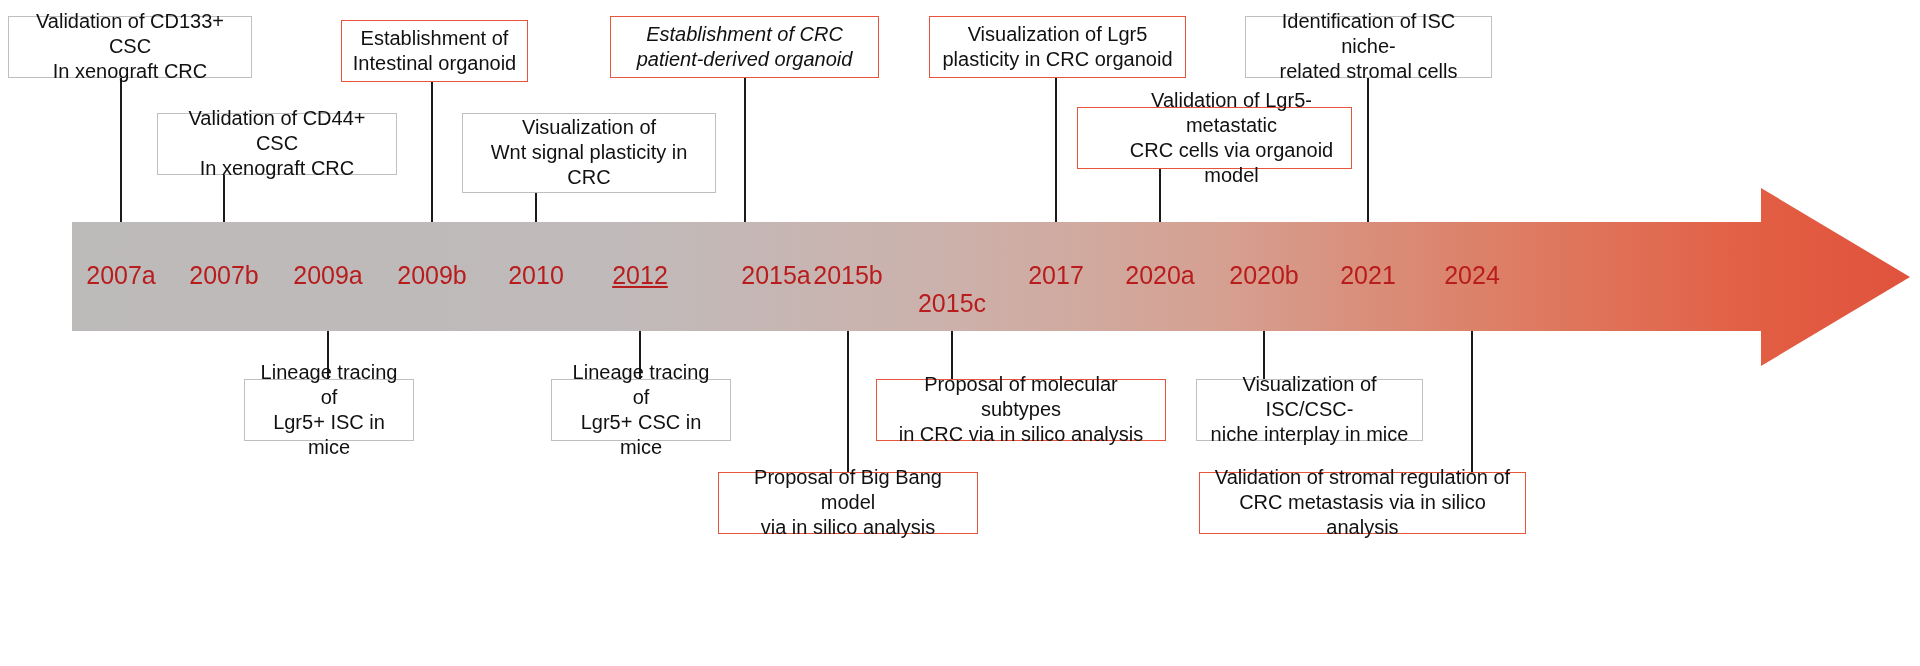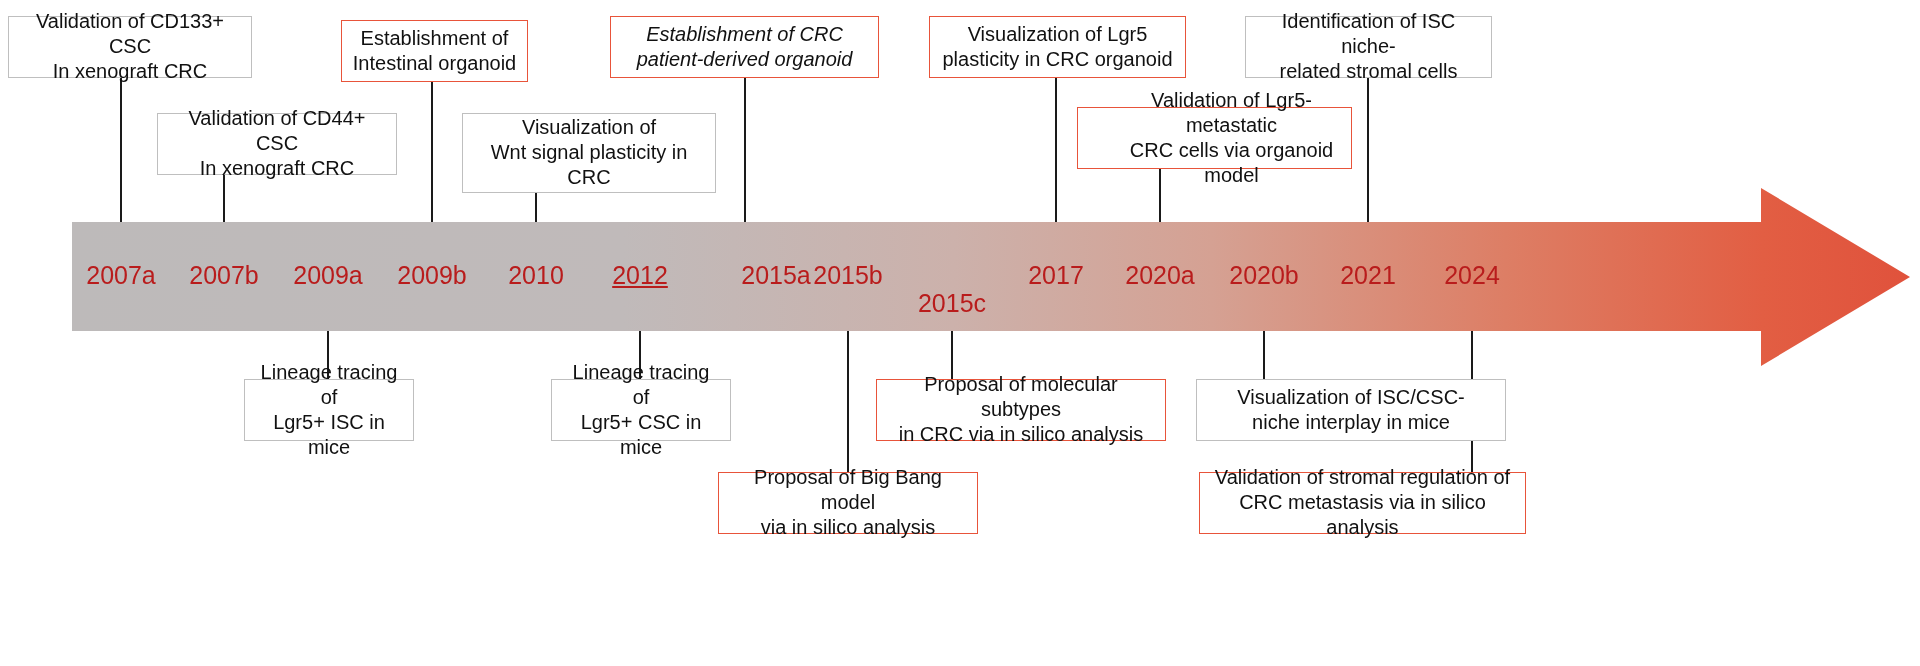--- a/index.html
+++ b/index.html
@@ -124,19 +124,19 @@
       <div class="box" style="left: 1245px; top: 16px; width: 247px; height: 62px;"><span>Identification of ISC niche-
 related stromal cells</span></div>
       <div class="box" style="left: 244px; top: 379px; width: 170px; height: 62px;"><span>Lineage tracing of
 Lgr5+ ISC in mice</span></div>
       <div class="box" style="left: 551px; top: 379px; width: 180px; height: 62px;"><span>Lineage tracing of
 Lgr5+ CSC in mice</span></div>
       <div class="box red" style="left: 718px; top: 472px; width: 260px; height: 62px;"><span>Proposal of Big Bang model
 via in silico analysis</span></div>
       <div class="box red" style="left: 876px; top: 379px; width: 290px; height: 62px;"><span>Proposal of molecular subtypes
 in CRC via in silico analysis</span></div>
-      <div class="box" style="left: 1196px; top: 379px; width: 310px; height: 62px;"><span>Visualization of ISC/CSC-
+      <div class="box" style="left: 1196px; top: 379px; width: 227px; height: 62px;"><span>Visualization of ISC/CSC-
 niche interplay in mice</span></div>
       <div class="box red" style="left: 1199px; top: 472px; width: 327px; height: 62px;"><span>Validation of stromal regulation of
 CRC metastasis via in silico analysis</span></div>
     </div>
 
 </div>
 
 </body></html>

